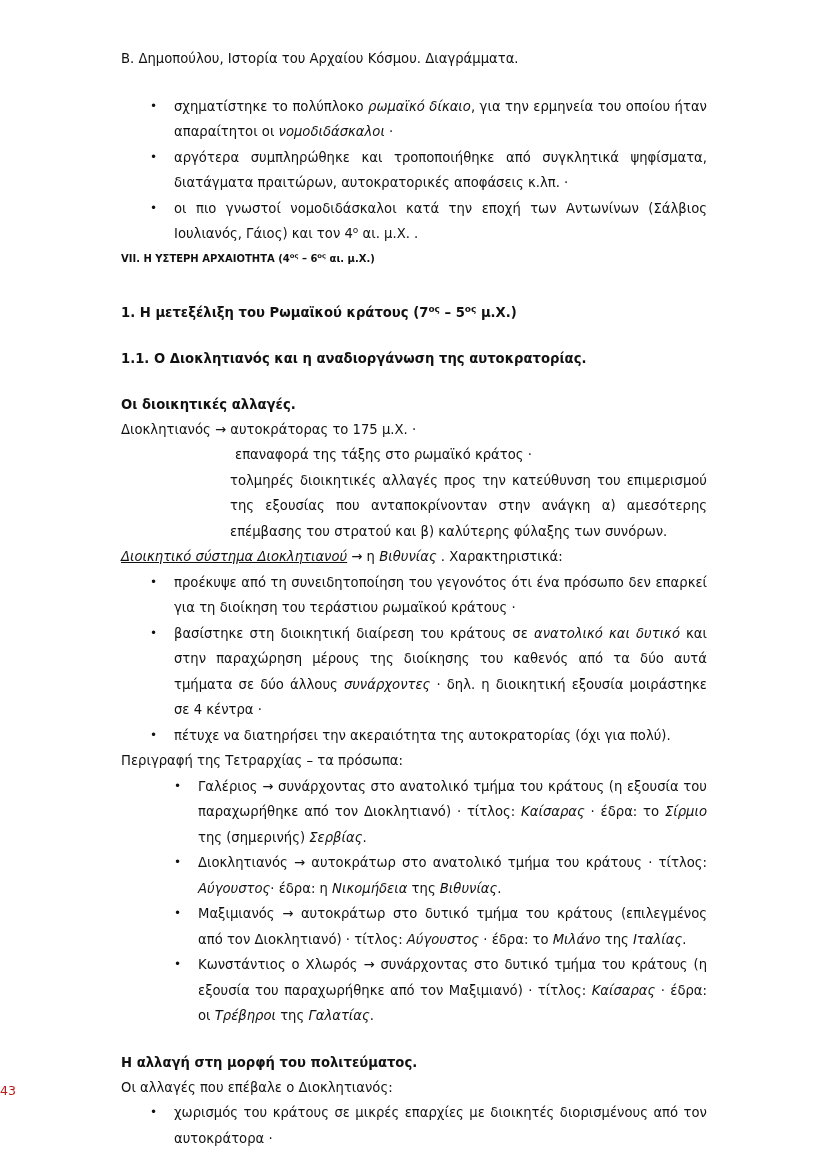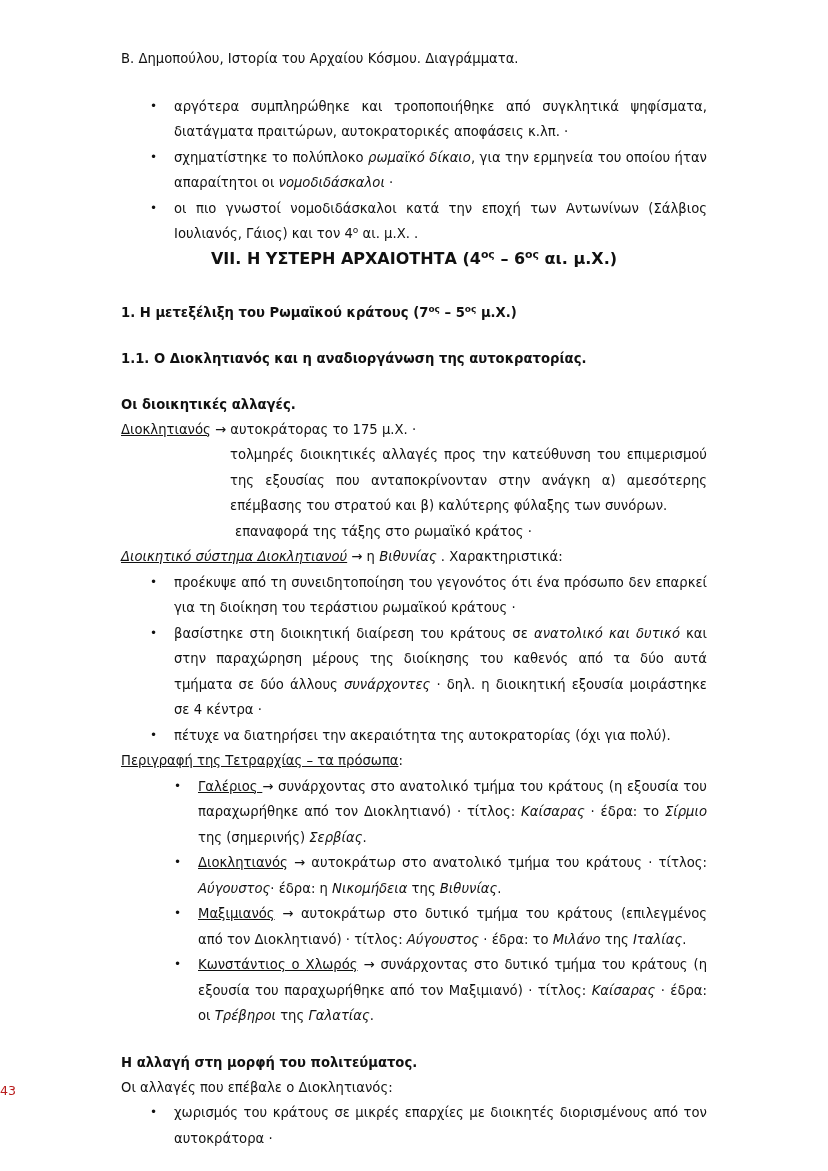--- a/index.html
+++ b/index.html
@@ -41,23 +41,22 @@
     margin: 0;
     -webkit-hyphens: none;
     hyphens: none;
   }
   .para.nojust { text-align: left; }
   .spacer-md { height: 22px; }
   .spacer-lg { height: 30px; }
 
   
   .h-center {
-    font-size: 16px;
+    font-size: 10px;
     font-weight: bold;
-    text-align: center;
     line-height: 24px;
     margin: 0;
   }
   .h-left {
     font-size: 13.2px;
     font-weight: bold;
     text-align: left;
     line-height: 24px;
     margin: 0;
   }
@@ -105,21 +104,21 @@
   
   .indent-block {
     font-size: 13.2px;
     line-height: 25.5px;
     text-align: justify;
     margin: 0;
     padding-left: 109px;
   }
   .indent-block.first { padding-left: 114px; }
 
-  .u  { text-decoration: underline; }
+  .u  { }
   .i  { font-style: italic; }
   .ui { text-decoration: underline; font-style: italic; }
 
   sup {
     font-size: 0.68em;
     vertical-align: super;
     line-height: 0;
   }
 
   .arrow { font-family: "DejaVu Sans", sans-serif; }
@@ -137,43 +136,43 @@
 <body>
 
 <div class="page">
   <div class="content">
 
     <p class="para nojust">Β. Δημοπούλου, Ιστορία του Αρχαίου Κόσμου. Διαγράμματα.</p>
 
     <div class="spacer-md"></div>
 
     <ul class="bl lvl1">
+      <li><span>σχηματίστηκε το πολύπλοκο </span><span class="i">ρωμαϊκό δίκαιο</span><span>, για την ερμηνεία του οποίου ήταν απαραίτητοι οι </span><span class="i">νομοδιδάσκαλοι</span><span> ·</span></li>
       <li><span>αργότερα συμπληρώθηκε και τροποποιήθηκε από συγκλητικά ψηφίσματα, διατάγματα πραιτώρων, αυτοκρατορικές αποφάσεις κ.λπ. ·</span></li>
-      <li><span>σχηματίστηκε το πολύπλοκο </span><span class="i">ρωμαϊκό δίκαιο</span><span>, για την ερμηνεία του οποίου ήταν απαραίτητοι οι </span><span class="i">νομοδιδάσκαλοι</span><span> ·</span></li>
       <li><span>οι πιο γνωστοί νομοδιδάσκαλοι κατά την εποχή των Αντωνίνων (Σάλβιος Ιουλιανός, Γάιος) και τον 4</span><sup>ο</sup><span> αι. μ.Χ. .</span></li>
     </ul>
 
     <p class="h-center"><span>VII. Η ΥΣΤΕΡΗ ΑΡΧΑΙΟΤΗΤΑ (4</span><sup>ος</sup><span> – 6</span><sup>ος</sup><span> αι. μ.Χ.)</span></p>
 
     <div class="spacer-lg"></div>
 
     <p class="h-left"><span>1. Η μετεξέλιξη του Ρωμαϊκού κράτους (7</span><sup>ος</sup><span> – 5</span><sup>ος</sup><span> μ.Χ.)</span></p>
 
     <div class="spacer-md"></div>
 
     <p class="h-left">1.1. Ο Διοκλητιανός και η αναδιοργάνωση της αυτοκρατορίας.</p>
 
     <div class="spacer-md"></div>
 
     <p class="h-left">Οι διοικητικές αλλαγές.</p>
 
     <p class="para nojust"><span class="u">Διοκλητιανός</span> <span class="arrow">→</span><span> αυτοκράτορας το 175 μ.Χ. ·</span></p>
 
+    <p class="indent-block first">επαναφορά της τάξης στο ρωμαϊκό κράτος ·</p>
     <p class="indent-block">τολμηρές διοικητικές αλλαγές προς την κατεύθυνση του επιμερισμού της εξουσίας που ανταποκρίνονταν στην ανάγκη α) αμεσότερης επέμβασης του στρατού και β) καλύτερης φύλαξης των συνόρων.</p>
-    <p class="indent-block first">επαναφορά της τάξης στο ρωμαϊκό κράτος ·</p>
 
     <p class="para nojust"><span class="ui">Διοικητικό σύστημα Διοκλητιανού</span> <span class="arrow">→</span><span> η </span><span class="i">Βιθυνίας</span><span> . Χαρακτηριστικά:</span></p>
 
     <ul class="bl lvl1">
       <li><span>προέκυψε από τη συνειδητοποίηση του γεγονότος ότι ένα πρόσωπο δεν επαρκεί για τη διοίκηση του τεράστιου ρωμαϊκού κράτους ·</span></li>
       <li><span>βασίστηκε στη διοικητική διαίρεση του κράτους σε </span><span class="i">ανατολικό και δυτικό</span><span> και στην παραχώρηση μέρους της διοίκησης του καθενός από τα δύο αυτά τμήματα σε δύο άλλους </span><span class="i">συνάρχοντες</span><span> · δηλ. η διοικητική εξουσία μοιράστηκε σε 4 κέντρα ·</span></li>
       <li><span>πέτυχε να διατηρήσει την ακεραιότητα της αυτοκρατορίας (όχι για πολύ).</span></li>
     </ul>
 
     <p class="para nojust"><span class="u">Περιγραφή της Τετραρχίας – τα πρόσωπα</span><span>:</span></p>

